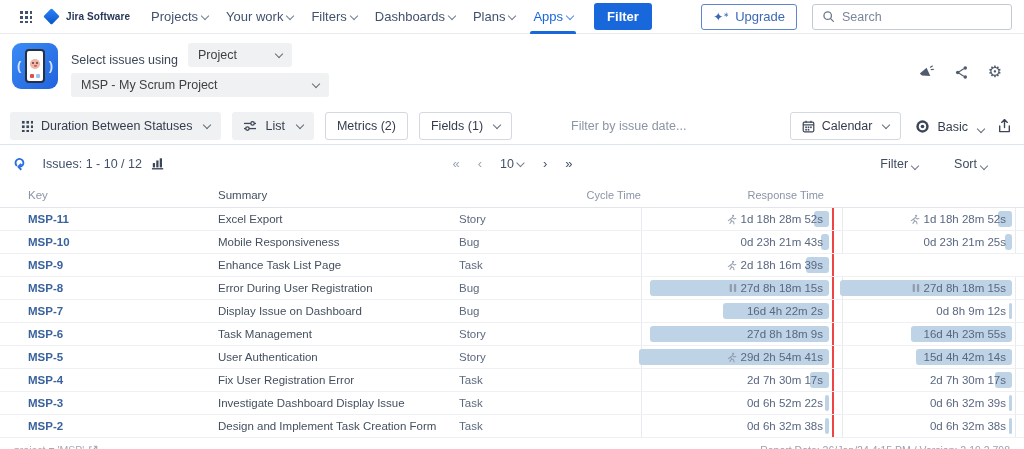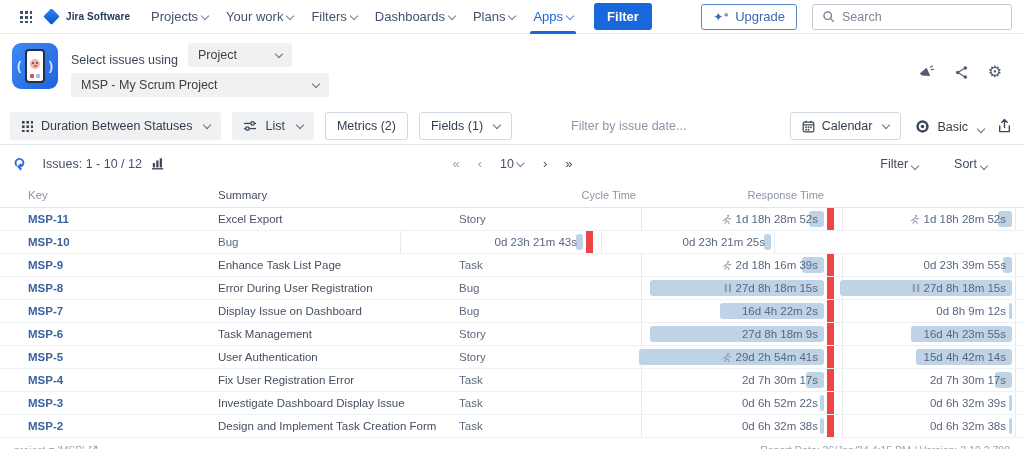--- a/index.html
+++ b/index.html
@@ -70,21 +70,21 @@
   .pg-size{display:flex;align-items:center;color:#42506a;font-size:12.5px;cursor:pointer}
   .fs-group{margin-left:auto;display:flex;gap:36px;margin-right:24px;font-size:12.5px;color:#3f4b5e}
   .fs-item{display:flex;align-items:flex-end;cursor:pointer}
 
   
   .thead{display:flex;height:26px;align-items:center;color:#8b95a6;font-size:11px;border-bottom:1px solid #e2e5ea}
   .trow{display:flex;height:23px;align-items:center;border-bottom:1px solid #eef0f3}
   .c-key{flex:0 0 218px;padding-left:28px;font-size:11.5px}
   .c-sum{flex:0 0 241px;font-size:11.5px;color:#44505f}
   .c-type{flex:0 0 182px;font-size:11.5px;color:#5d6a7d}
-  .c-cyc{flex:0 0 193px;height:100%;position:relative;border-left:1px solid #e7ebf1;border-right:7px solid #ef4444}
+  .c-cyc{flex:0 0 193px;height:100%;position:relative;border-left:1px solid #e7ebf1;border-right:2px solid #ef4444}
   .colgap{flex:0 0 8px;height:100%}
   .c-resp{flex:0 0 174px;height:100%;position:relative;border-left:1px solid #e7ebf1;border-right:1px solid #e7ebf1}
   .h-r{display:flex;justify-content:flex-end;align-items:center;padding-right:9px;border-color:transparent!important}
   .key-link{color:#3a639e;font-weight:700;cursor:pointer}
   .bar{position:absolute;right:3px;top:3px;bottom:3px;background:#bfd3e6;border-radius:3px}
   .dur-inner{position:relative;height:100%;display:flex;align-items:center;justify-content:flex-end;gap:4px;padding-right:9px;font-size:11.5px;color:#596780}
   .st-icon{display:flex;align-items:center;opacity:.85}
 
   
   .pfooter{display:flex;justify-content:space-between;align-items:center;padding:0 14px;height:24px;font-size:10.5px;color:#a3aab6}
@@ -334,20 +334,21 @@
                   <path d="M12.5 15 L16.5 17 L17.5 21.5"></path>
                 </g>
               </svg>
             </span>
             <span>1d 18h 28m 52s</span>
           </div>
         </div>
       </div>
       <div class="trow">
         <div class="c-key key-link">MSP-10</div>
+        <div class="c-sum">Mobile Responsiveness</div>
         <div class="c-type">Bug</div>
         <div class="c-cyc">
           <div class="bar" style="width: 4%;"></div>
           <div class="dur-inner">
             <span>0d 23h 21m 43s</span>
           </div>
         </div>
         <div class="colgap"></div>
         <div class="c-resp">
           <div class="bar" style="width: 4%;"></div>
@@ -371,26 +372,20 @@
                   <path d="M9.5 11.5 L5 14.5"></path>
                   <path d="M14 8 L18 11 L21.5 10"></path>
                   <path d="M12.5 15 L16.5 17 L17.5 21.5"></path>
                 </g>
               </svg>
             </span>
             <span>2d 18h 16m 39s</span>
           </div>
         </div>
         <div class="colgap"></div>
-        <div class="c-resp">
-          <div class="bar" style="width: 5%;"></div>
-          <div class="dur-inner">
-            <span>0d 23h 39m 55s</span>
-          </div>
-        </div>
       </div>
       <div class="trow">
         <div class="c-key key-link">MSP-8</div>
         <div class="c-sum">Error During User Registration</div>
         <div class="c-type">Bug</div>
         <div class="c-cyc">
           <div class="bar" style="width: 94%;"></div>
           <div class="dur-inner">
             <span class="st-icon">
               <svg width="8" height="10" viewBox="0 0 12 14">

